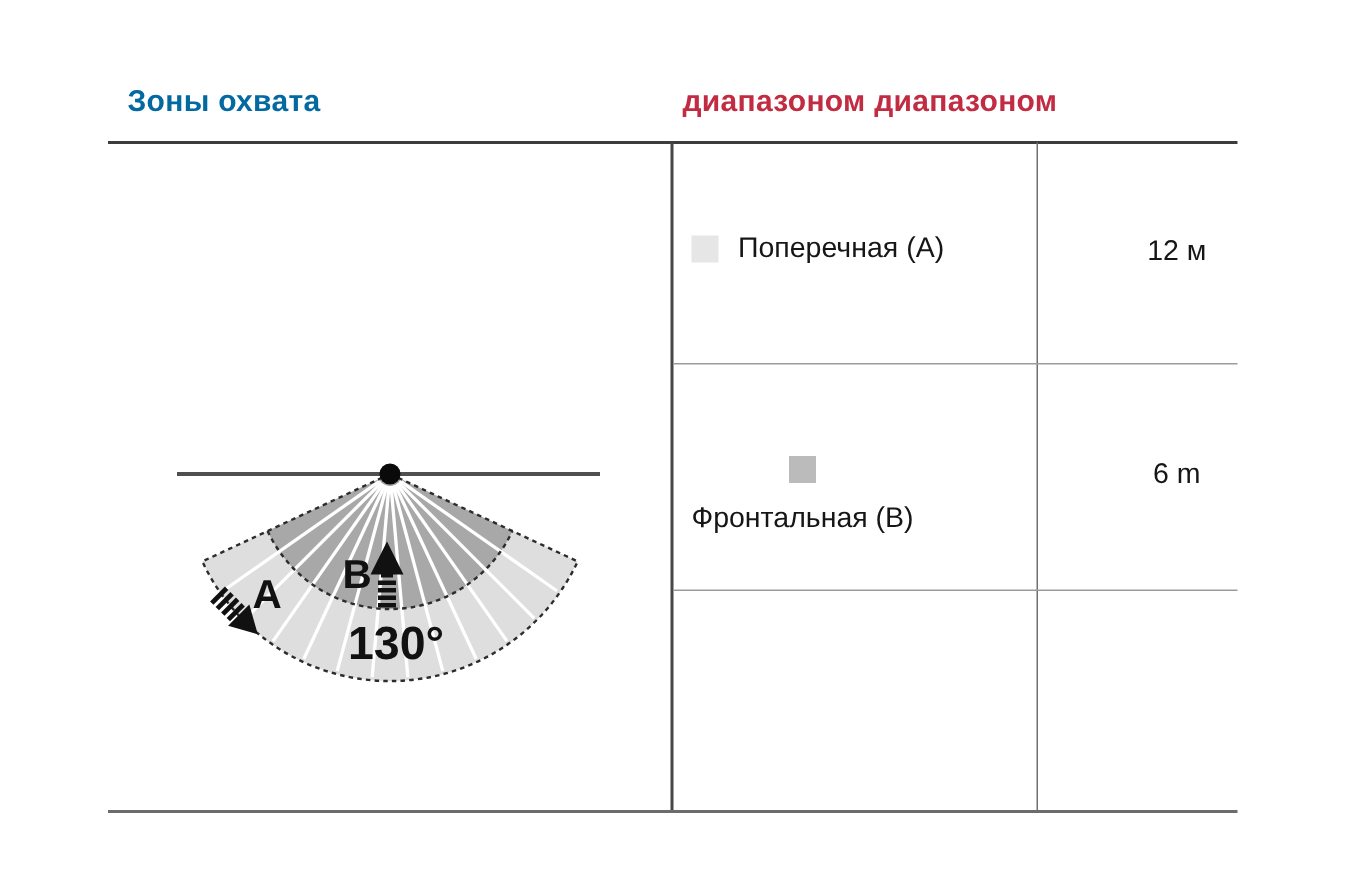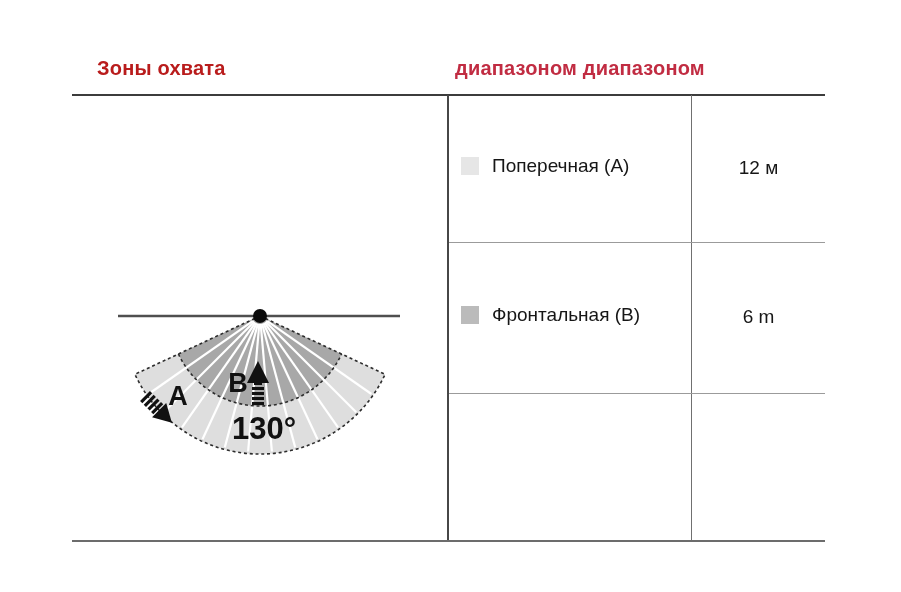--- a/index.html
+++ b/index.html
@@ -21,42 +21,42 @@
   #bottom-line{left:72px;top:540px;width:753px;height:2px;background:#6c6c6c;}
   #v-line-main{left:447px;top:95px;width:2px;height:445px;background:#474747;}
   #v-line-value{left:691px;top:95px;width:1px;height:445px;background:#707070;}
   #row-sep-1{left:449px;top:242px;width:376px;height:1px;background:#9b9b9b;}
   #row-sep-2{left:449px;top:393px;width:376px;height:1px;background:#9b9b9b;}
   
   .zone-row{
     position:absolute;left:461px;display:flex;align-items:center;gap:13px;justify-content:space-between;
   }
   #row-1{top:155px;}
-  #row-2{top:304px;}
+  #row-2{top:304px;flex-direction:column;}
   .swatch{width:18px;height:18px;flex:0 0 auto;}
   .zone-label{font-size:19px;color:#161616;white-space:nowrap;}
   .zone-value{
-    position:absolute;left:692px;width:133px;text-align:center;
+    position:absolute;left:718px;width:133px;text-align:center;
     font-size:19px;color:#161616;white-space:nowrap;
   }
   #value-1{top:157px;}
   #value-2{top:306px;}
   
   #diagram{position:absolute;left:112px;top:303px;width:295px;height:165px;}
   #fan-beams line{stroke:#ffffff;stroke-width:2.2;}
   .dashed-outline{fill:none;stroke:#2c2c2c;stroke-width:1.6;stroke-dasharray:3 2.8;}
   .diagram-letter{font-family:"Liberation Sans","DejaVu Sans",sans-serif;
     font-size:27px;font-weight:bold;fill:#111111;}
   .diagram-angle{font-family:"Liberation Sans","DejaVu Sans",sans-serif;
     font-size:31px;font-weight:bold;fill:#111111;}
 </style>
 </head>
 <body>
 
-<div id="header-left" class="col-header" style="color: #b91c1c; margin-left: 12px;">Зоны охвата</div>
+<div id="header-left" class="col-header" style="color: #0369a1;">Зоны охвата</div>
 <div id="header-right" class="col-header" style="color: rgb(193, 44, 66);">диапазоном диапазоном</div>
 
 <div id="top-line" class="hline"></div>
 <div id="v-line-main" class="vline"></div>
 <div id="v-line-value" class="vline"></div>
 <div id="row-sep-1" class="hline"></div>
 <div id="row-sep-2" class="hline"></div>
 <div id="bottom-line" class="hline"></div>
 
 <div id="row-1" class="zone-row">

